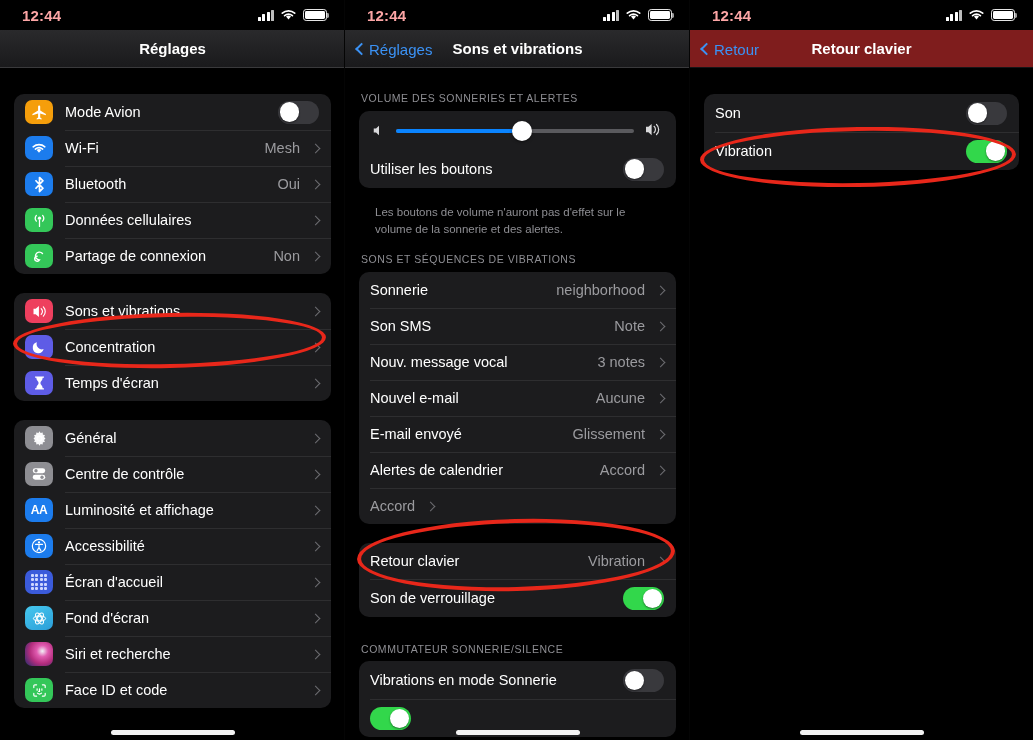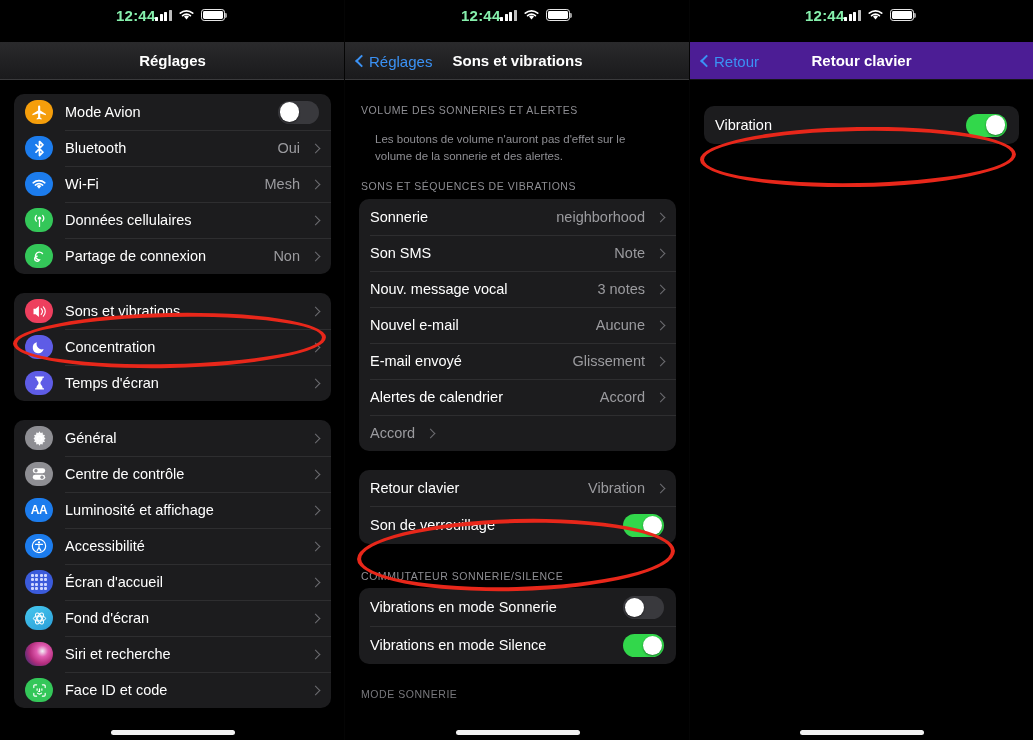--- a/index.html
+++ b/index.html
@@ -15,44 +15,43 @@
   .panel { position: absolute; top: 0; height: 740px; overflow: hidden; background: #000; }
   #panel-left   { left: 0px;   width: 345px; }
   #panel-mid    { left: 345px; width: 345px; }
   #panel-right  { left: 690px; width: 343px; }
 
   .panel-sep { position:absolute; top:0; width:1px; height:740px; background:#050505; }
 
   
   .statusbar {
     height: 30px; display: flex; align-items: center;
-    justify-content: center; padding: 0 18px 0 14px;
-    color: #86efac; position: relative; z-index: 3;
+    justify-content: space-between; padding: 0 18px 0 22px;
+    color: #fca5a5; position: relative; z-index: 3;
   }
   .st-time { font-size: 15px; font-weight: bold; letter-spacing: .2px; }
   .st-right { display: flex; align-items: center; gap: 6px; }
   .sig { display: flex; align-items: flex-end; gap: 1.5px; height: 11px; }
   .sig i { display: block; width: 3px; background: #fff; border-radius: .5px; }
   .sig i:nth-child(1){ height: 4px; }
   .sig i:nth-child(2){ height: 6.5px; }
   .sig i:nth-child(3){ height: 9px; }
   .sig i:nth-child(4){ height: 11px; background:#bdbdbd; }
   .batt { width: 24px; height: 12px; border: 1.4px solid #e6e6e6; border-radius: 3.2px; position: relative; padding:1.3px; }
   .batt::after { content:""; position:absolute; right:-3.2px; top:3.4px; width:2px; height:4.4px; background:#9a9a9a; border-radius:0 1.4px 1.4px 0;}
   .batt i { display:block; height:100%; width:100%; background:#fff; border-radius:1.4px; }
 
   
   .navbar {
     height: 38px; position: relative; display: flex; align-items: center;
     justify-content: center;
     background: linear-gradient(180deg,#2a2a2c 0%, #212123 55%, #1a1a1c 100%);
     border-bottom: 1px solid #3a3a3c;
-    margin-top: 12px;
-  }
-  .navbar.plain { background: #4c1d95; border-bottom: 1px solid #151517; }
+  }
+  .navbar.plain { background: #7f1d1d; border-bottom: 1px solid #151517; }
   .nav-title { color: #fff; font-size: 15px; font-weight: bold; }
   .nav-back {
     position: absolute; left: 12px; top: 50%; transform: translateY(-50%);
     display: flex; align-items: center; gap: 3px;
     color: #3b92f5; font-size: 15px; cursor: pointer;
   }
   .chev-l { width: 9px; height: 9px; border-left: 2.2px solid #3b92f5; border-bottom: 2.2px solid #3b92f5; transform: rotate(45deg); }
 
   
   .content { padding: 0 14px; }
@@ -66,21 +65,21 @@
   .row + .row::before {
     content: ""; position: absolute; left: 51px; right: 0; top: 0; height: 1px; background: #2e2e30;
   }
   .row.noicon + .row.noicon::before { left: 11px; }
   .row-label { color: #fff; font-size: 14.5px; flex: 1; white-space: nowrap; }
   .row-value { color: #9b9b9f; font-size: 14.5px; white-space: nowrap; }
   .chev-r { width: 7px; height: 7px; border-right: 1.8px solid #6d6d72; border-top: 1.8px solid #6d6d72; transform: rotate(45deg); flex:none; }
 
   
   .appicon {
-    width: 28px; height: 24px; border-radius: 12px; flex: none;
+    width: 28px; height: 24px; border-radius: 7px; flex: none;
     display: flex; align-items: center; justify-content: center;
     color: #fff; font-size: 15px; line-height: 1;
   }
   .ai-aa { font-size: 12px; font-weight: bold; letter-spacing:-.3px;}
   .grid-dots { display:grid; grid-template-columns:repeat(4,3px); grid-template-rows:repeat(4,3px); gap:1.6px;}
   .grid-dots i{ display:block; width:3px;height:3px;border-radius:1px;background:#cfd7ff;}
 
   
   .toggle { width: 41px; height: 23px; border-radius: 12px; position: relative; flex:none; background: #39393d; }
   .toggle.on { background: #32d74b; }
@@ -96,21 +95,21 @@
   .track .fill { position:absolute; left:0; top:0; bottom:0; width:53%; background:#0a84ff; border-radius:2px; }
   .track .knob { position:absolute; left:53%; top:50%; transform:translate(-50%,-50%); width:20px;height:20px;border-radius:50%;background:#fff; box-shadow:0 1px 3px rgba(0,0,0,.5);}
   .spk { color:#d8d8da; font-size:13px; line-height:1; }
   .spk.big { font-size: 16px; }
 
   
   .sec-head {
     color: #8e8e93; font-size: 10.5px; letter-spacing: .55px;
     padding: 4px 14px 7px 16px; text-transform: uppercase;
   }
-  .caption { color: #8e8e93; font-size: 11.5px; line-height: 1.45; padding: 8px 16px 0 16px; }
+  .caption { color: #8e8e93; font-size: 11.5px; line-height: 1.45; padding: 16px 16px 0 16px; }
 
   
   .home-ind {
     position: absolute; bottom: 5px; left: 50%; transform: translateX(-50%);
     width: 124px; height: 5px; border-radius: 3px; background: #f2f2f2;
   }
 
   
   .ellipse { position: absolute; border: 4px solid #e8271a; border-radius: 50%; pointer-events: none; z-index: 8; }
   #ellipse-sons     { left: 13px;  top: 313px; width: 313px; height: 55px; transform: rotate(-1.2deg); }
@@ -141,54 +140,54 @@
         <span class="batt">
             <i></i>
           </span>
       </div>
     </div>
 
     <div class="navbar">
       <div class="nav-title">Réglages</div>
     </div>
 
-    <div class="content" style="padding-top:14px">
+    <div class="content" style="padding-top:26px">
 
       <div class="group">
         <div class="row">
           <span class="appicon" style="background:#f59e0b">
             <svg width="17" height="17" viewBox="0 0 24 24" fill="#fff">
                 <path d="M21 16v-2l-8-5V3.5a1.5 1.5 0 0 0-3 0V9l-8 5v2l8-2.5V19l-2 1.5V22l3.5-1 3.5 1v-1.5L13 19v-5.5z"></path>
               </svg>
           </span>
           <span class="row-label">Mode Avion</span>
           <span class="toggle">
               <span class="knob"></span>
             </span>
-        </div>
-        <div class="row">
-          <span class="appicon" style="background:#1c7ced">
-            <svg width="11" height="17" viewBox="0 0 10 16" stroke="#fff" stroke-width="1.6" fill="none" stroke-linejoin="round">
-                <path d="M1.2 4 L8.3 11.5 L5 14.6 V1.4 L8.3 4.5 L1.2 12"></path>
-              </svg>
-          </span>
-          <span class="row-label">Bluetooth</span>
-          <span class="row-value">Oui</span>
-          <span class="chev-r"></span>
         </div>
         <div class="row">
           <span class="appicon" style="background:#1c7ced">
             <svg width="16" height="13" viewBox="0 0 17 12">
                 <path d="M8.5 10.6 L11 7.6 A4 4 0 0 0 6 7.6 Z" fill="#fff"></path>
                 <path d="M2.3 4.2 A9.5 9.5 0 0 1 14.7 4.2" stroke="#fff" stroke-width="1.7" fill="none" stroke-linecap="round"></path>
                 <path d="M4.6 6.6 A6.2 6.2 0 0 1 12.4 6.6" stroke="#fff" stroke-width="1.7" fill="none" stroke-linecap="round"></path>
               </svg>
           </span>
           <span class="row-label">Wi-Fi</span>
           <span class="row-value">Mesh</span>
+          <span class="chev-r"></span>
+        </div>
+        <div class="row">
+          <span class="appicon" style="background:#1c7ced">
+            <svg width="11" height="17" viewBox="0 0 10 16" stroke="#fff" stroke-width="1.6" fill="none" stroke-linejoin="round">
+                <path d="M1.2 4 L8.3 11.5 L5 14.6 V1.4 L8.3 4.5 L1.2 12"></path>
+              </svg>
+          </span>
+          <span class="row-label">Bluetooth</span>
+          <span class="row-value">Oui</span>
           <span class="chev-r"></span>
         </div>
         <div class="row">
           <span class="appicon" style="background:#34c759">
             <svg width="17" height="17" viewBox="0 0 20 20" stroke="#fff" fill="none" stroke-width="1.5" stroke-linecap="round">
                 <circle cx="10" cy="7.3" r="1.9" fill="#fff" stroke="none"></circle>
                 <path d="M10 9.5 V17"></path>
                 <path d="M6.3 4 A5.4 5.4 0 0 0 6.3 10.8"></path>
                 <path d="M13.7 4 A5.4 5.4 0 0 1 13.7 10.8"></path>
               </svg>
@@ -362,20 +361,46 @@
       <div class="nav-back">
         <span class="chev-l"></span>
         <span>Réglages</span>
       </div>
       <div class="nav-title">Sons et vibrations</div>
     </div>
 
     <div class="sec-head" style="padding-top:24px">VOLUME DES SONNERIES ET ALERTES</div>
 
     <div class="content">
+      <div class="group" style="margin-bottom:0">
+        <div class="sliderrow">
+          <span class="spk">
+            <svg width="14" height="13" viewBox="0 0 16 14" fill="#d8d8da">
+                <path d="M8 1.6 4.6 4.6H2v4.8h2.6L8 12.4z"></path>
+              </svg>
+          </span>
+          <span class="track">
+            <span class="fill" style="width: 53%;"></span>
+              <span class="knob" style="left: 53%;"></span>
+          </span>
+          <span class="spk big">
+            <svg width="19" height="15" viewBox="0 0 20 16" fill="#d8d8da">
+                <path d="M8 2 4.6 5H2v6h2.6L8 14z"></path>
+                <path d="M10.6 4.6a4.6 4.6 0 0 1 0 6.8" stroke="#d8d8da" stroke-width="1.3" fill="none" stroke-linecap="round"></path>
+                <path d="M13.2 2.6a7.4 7.4 0 0 1 0 10.8" stroke="#d8d8da" stroke-width="1.3" fill="none" stroke-linecap="round"></path>
+              </svg>
+          </span>
+        </div>
+        <div class="row noicon" style="min-height:38px">
+          <span class="row-label">Utiliser les boutons</span>
+          <span class="toggle">
+              <span class="knob"></span>
+            </span>
+        </div>
+      </div>
 
       <div class="caption">Les boutons de volume n'auront pas d'effet sur le volume de la sonnerie et des alertes.</div>
     </div>
 
     <div class="sec-head" style="padding-top:16px">SONS ET SÉQUENCES DE VIBRATIONS</div>
 
     <div class="content">
       <div class="group">
         <div class="row noicon">
           <span class="row-label">Sonnerie</span>
@@ -430,21 +455,20 @@
       <div class="sec-head" style="padding-left:2px;padding-bottom:6px">COMMUTATEUR SONNERIE/SILENCE</div>
 
       <div class="group" style="margin-bottom:20px">
         <div class="row noicon" style="min-height:38px">
           <span class="row-label">Vibrations en mode Sonnerie</span>
           <span class="toggle">
               <span class="knob"></span>
             </span>
         </div>
         <div class="row noicon" style="min-height:38px">
-          <span class="row-label">Vibrations en mode Silence</span>
           <span class="toggle on">
               <span class="knob"></span>
             </span>
         </div>
       </div>
 
       <div class="sec-head" style="padding-left:2px;opacity:.85">MODE SONNERIE</div>
     </div>
 
     <div class="home-ind"></div>
@@ -476,20 +500,26 @@
       <div class="nav-back">
         <span class="chev-l"></span>
         <span>Retour</span>
       </div>
       <div class="nav-title">Retour clavier</div>
     </div>
 
     <div class="content" style="padding-top:26px">
       <div class="group">
         <div class="row noicon" style="min-height:38px">
+          <span class="row-label">Son</span>
+          <span class="toggle">
+              <span class="knob"></span>
+            </span>
+        </div>
+        <div class="row noicon" style="min-height:38px">
           <span class="row-label">Vibration</span>
           <span class="toggle on">
               <span class="knob"></span>
             </span>
         </div>
       </div>
     </div>
 
     <div class="home-ind"></div>
   </div>

